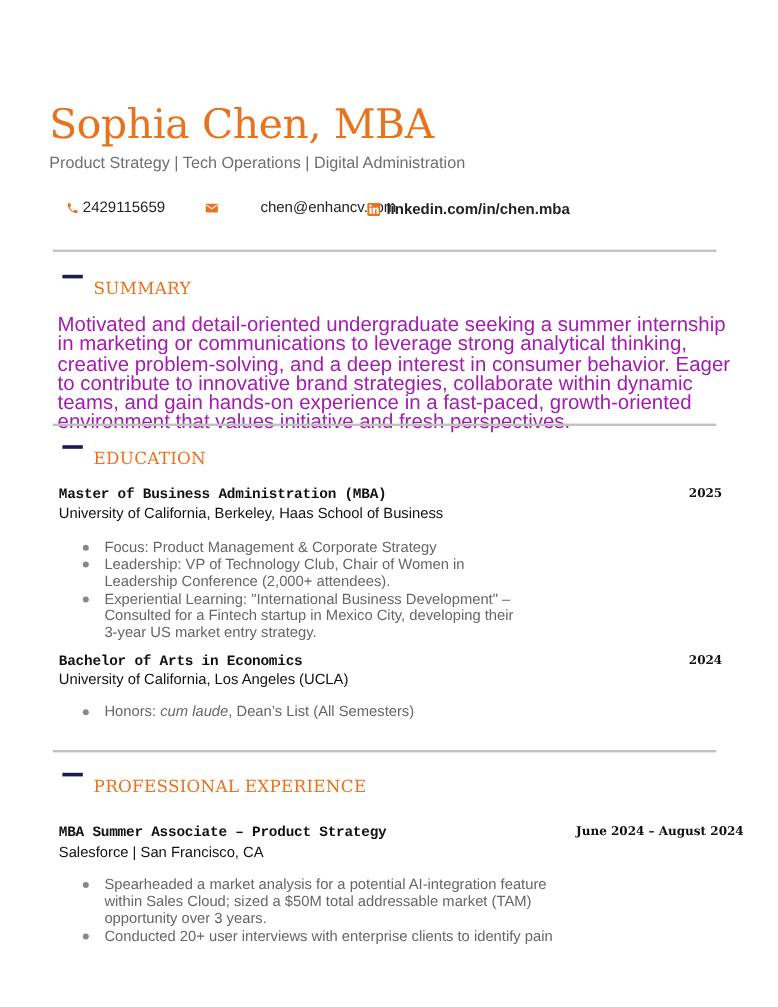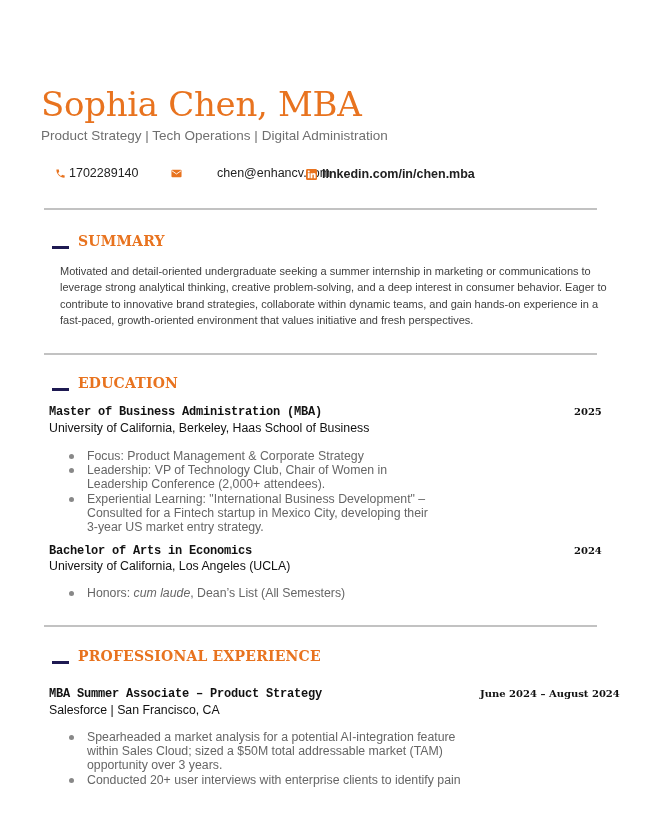--- a/index.html
+++ b/index.html
@@ -10,25 +10,25 @@
   .tagline { position: absolute; left: 41px; top: 128px; font-size: 13.5px; color: #6f6f6f; white-space: nowrap; }
 
   .contact { position: absolute; top: 166px; font-size: 12.5px; color: #222; display: flex; align-items: center; white-space: nowrap; }
   .contact .ic { width: 11px; height: 11px; margin-right: 3px; display: inline-block; }
   .c-phone { left: 55px; }
   .c-email { left: 171px; gap: 32px; }
   .c-link { left: 306px; top: 167px; font-weight: bold; }
 
   .divider { position: absolute; left: 44px; width: 553px; height: 2px; background: #c2c2c2; }
 
-  .sec-title { position: absolute; left: 52px; display: flex; align-items: flex-end; white-space: nowrap; font-weight: bold; }
+  .sec-title { position: absolute; left: 52px; display: flex; align-items: flex-start; white-space: nowrap; }
   .sec-title .dash { width: 17px; height: 3px; background: #1e1a52; margin-right: 9px; margin-top: -4px; }
   .sec-title .txt { font-family: "DejaVu Serif", serif; font-size: 14px; color: #e8731f; letter-spacing: 0.2px; }
 
-  .summary { position: absolute; left: 60px; top: 263px; width: 562px; font-size: 11px; line-height: 16.3px; color: #404040; }
+  .summary { position: absolute; left: 48px; top: 263px; width: 562px; font-size: 17px; line-height: 16.3px; color: #a21caf; }
 
   .entry-title { position: absolute; left: 49px; font-family: Liberation Mono, monospace; font-size: 12px; color: #111; font-weight: bold; white-space: nowrap; letter-spacing: -0.2px; }
   .entry-sub { position: absolute; left: 49px; font-size: 12.3px; color: #111; white-space: nowrap; }
   .entry-date { position: absolute; font-family: "DejaVu Serif", serif; font-size: 10px; font-weight: bold; color: #111; white-space: nowrap; }
 
   .bullets { position: absolute; left: 67px; list-style: none; font-size: 12.3px; line-height: 14.2px; color: #666; }
   .bullets li { position: relative; padding-left: 20px; }
   .bullets li::before { content: ""; position: absolute; left: 2px; top: 5px; width: 5px; height: 5px; border-radius: 50%; background: #888; }
   .bullets li em { font-style: italic; }
 </style>
@@ -37,21 +37,21 @@
 
 <div class="name">Sophia Chen, MBA</div>
 <div class="tagline">Product Strategy | Tech Operations | Digital Administration</div>
 
 <div class="contact c-phone">
   <span class="ic">
     <svg width="11" height="11" viewBox="0 0 24 24">
         <path fill="#e8731f" d="M6.6 10.8c1.4 2.8 3.8 5.1 6.6 6.6l2.2-2.2c.3-.3.7-.4 1-.2 1.1.4 2.3.6 3.6.6.6 0 1 .4 1 1V20c0 .6-.4 1-1 1C10.6 21 3 13.4 3 4c0-.6.4-1 1-1h3.5c.6 0 1 .4 1 1 0 1.3.2 2.5.6 3.6.1.3 0 .7-.2 1L6.6 10.8z"></path>
       </svg>
   </span>
-  <span>1702289140</span>
+  <span>2429115659</span>
 </div>
 <div class="contact c-email">
   <span class="ic">
     <svg width="11" height="11" viewBox="0 0 24 24">
         <rect x="1" y="4" width="22" height="16" rx="2" fill="#e8731f"></rect>
         <path d="M2 6l10 7 10-7" stroke="#fff" stroke-width="2" fill="none"></path>
       </svg>
   </span>
   <span>chen@enhancv.com</span>
 </div>

